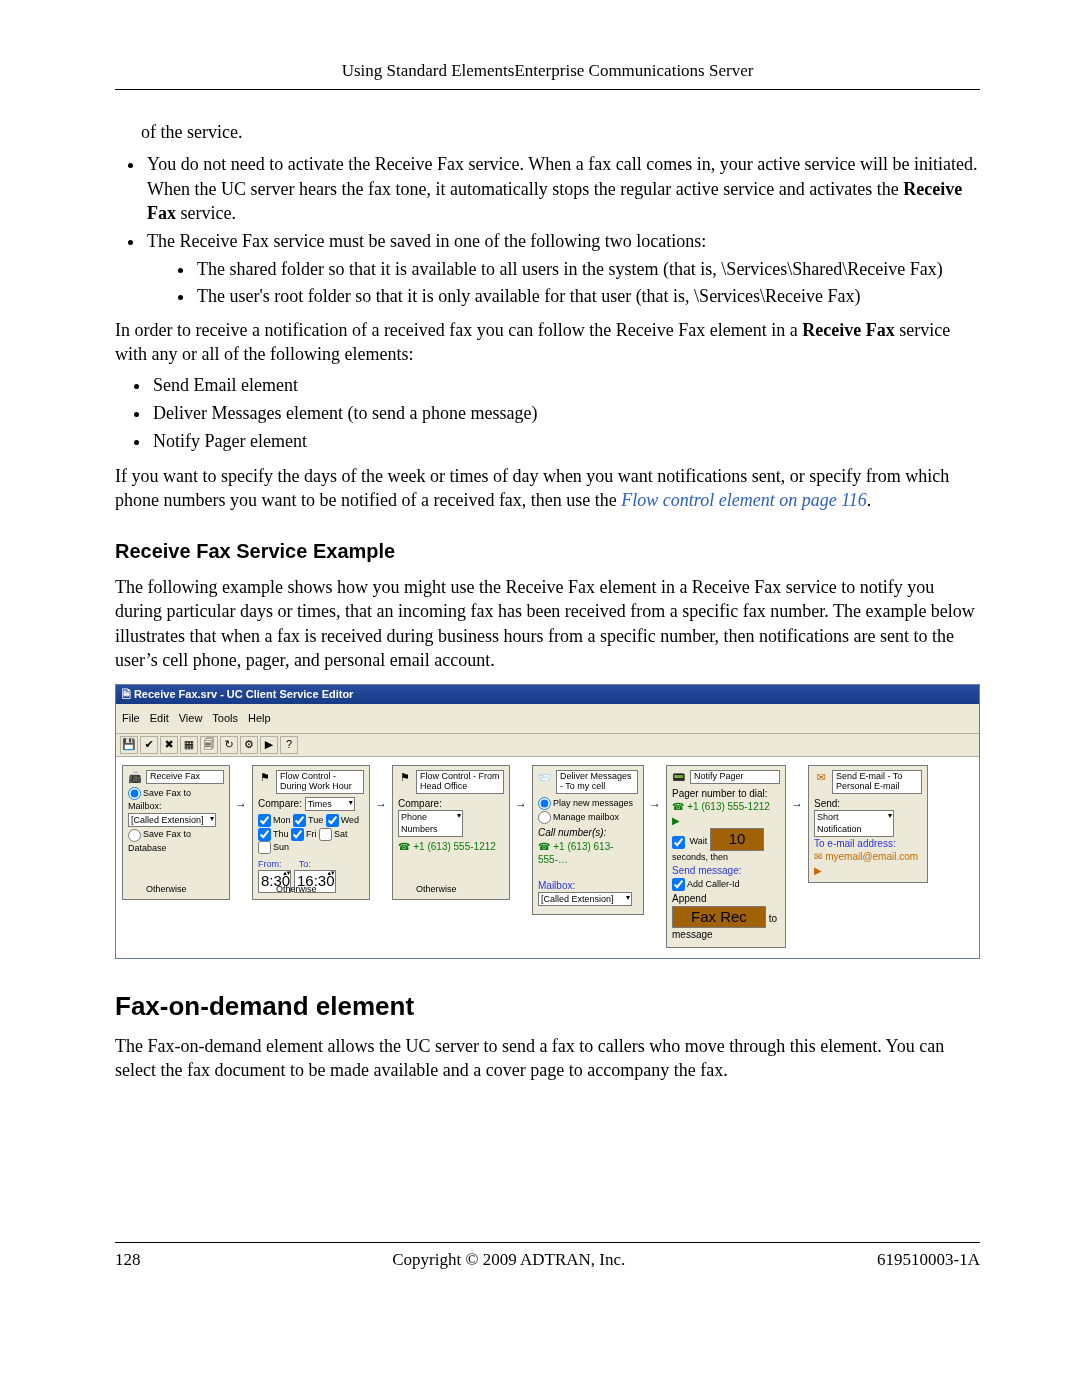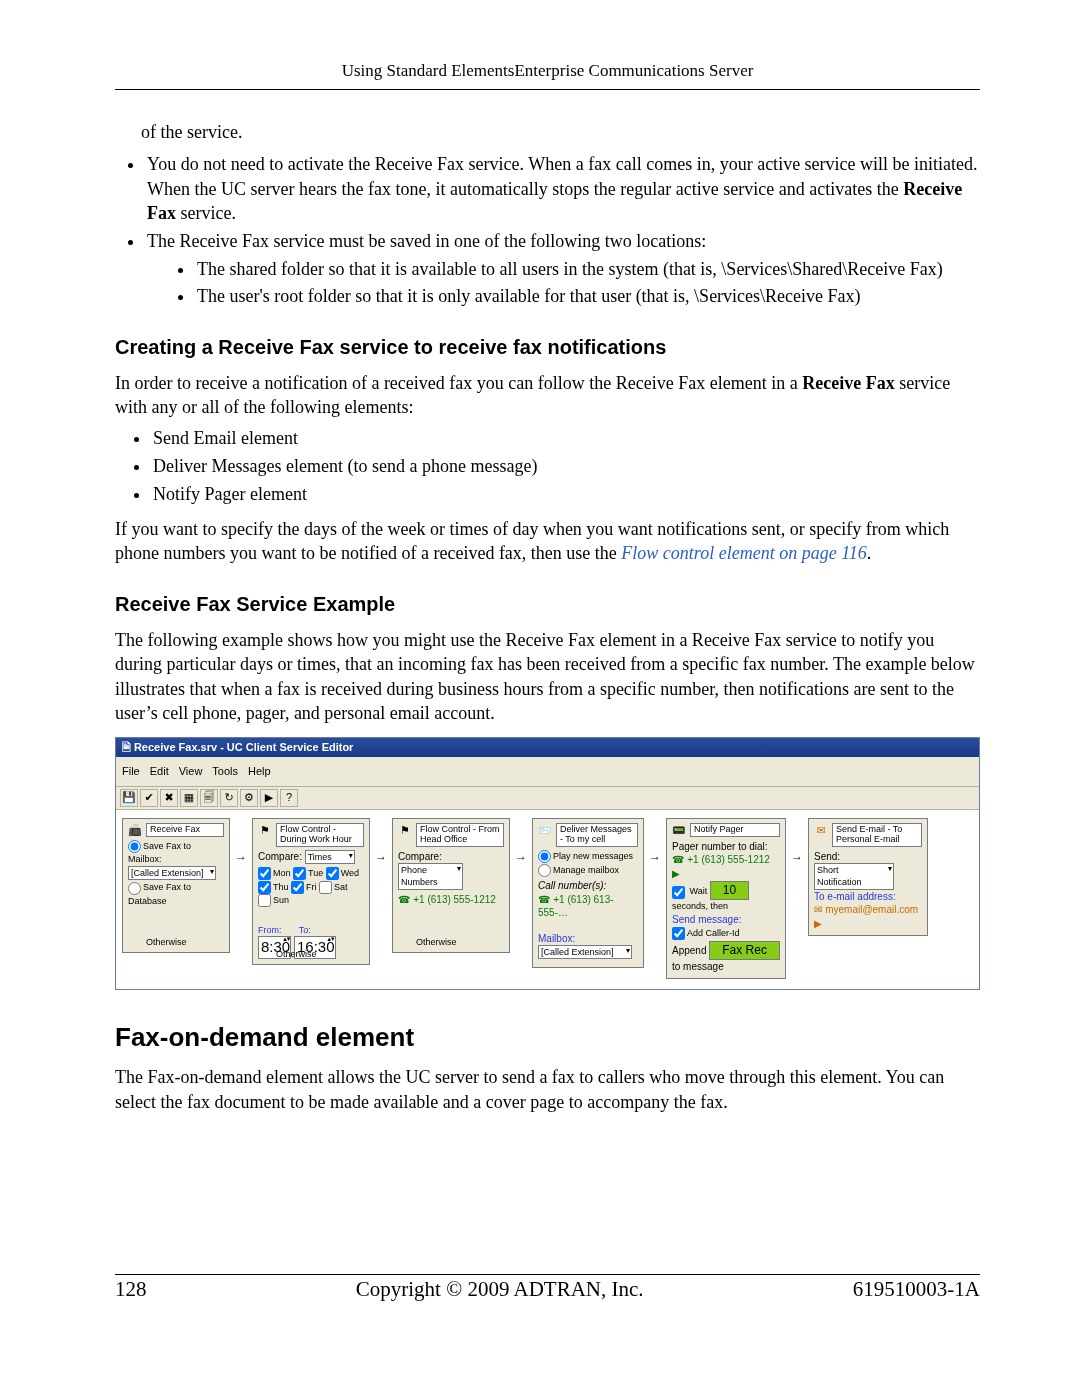--- a/index.html
+++ b/index.html
@@ -146,23 +146,23 @@
 .conn {
   width: 10px;
   display: flex; align-items: center; justify-content: center;
   color: #000;
   font-size: 12px;
   padding-top: 30px;
 }
 
 .field {
   border: 1px solid #7a7a7a;
-  background: #84cc16;
-  padding: 0 12px;
-  font-size: 12px;
+  background: #a16207;
+  padding: 0 18px;
+  font-size: 15px;
   display: inline-block;
 }
 .sel {
   border: 1px solid #7a7a7a;
   background: #fff;
   padding: 0 10px 0 2px;
   position: relative;
   display: inline-block;
   font-size: 9px;
 }
@@ -189,22 +189,23 @@
 .spin {
   border: 1px solid #7a7a7a; background: #fff;
   display: inline-block; font-size: 15px; padding: 0 0 0 2px;
   position: relative;
 }
 .spin::after { content: "▴▾"; position: absolute; right: 0; top: -1px; font-size: 7px; line-height: 0.9; }
 
 .ftr {
   display: flex;
   justify-content: space-between;
-  font-size: 21px;
+  font-size: 17px;
   border-top: 1px solid #000;
+  padding-top: 6px;
   margin-top: 160px;
   gap: 32px;
 }
 </style>
 </head>
 <body>
 
 <div class="page">
 
   <div class="hdr">
@@ -220,21 +221,20 @@
     </li>
     <li>
       <span>The Receive Fax service must be saved in one of the following two locations:</span>
       <ul class="subbullets">
         <li>The shared folder so that it is available to all users in the system (that is, \Services\Shared\Receive Fax)</li>
         <li>The user's root folder so that it is only available for that user (that is, \Services\Receive Fax)</li>
       </ul>
     </li>
   </ul>
 
-  <h3 class="subhead">Creating a Receive Fax service to receive fax notifications</h3>
 
   <p class="body">
     <span>In order to receive a notification of a received fax you can follow the Receive Fax element in a </span><b>Receive Fax</b><span> service with any or all of the following elements:</span>
   </p>
 
   <ul class="bullets" style="margin-left:6px;">
     <li>Send Email element</li>
     <li>Deliver Messages element (to send a phone message)</li>
     <li>Notify Pager element</li>
   </ul>
@@ -296,21 +296,21 @@
           <input type="checkbox" checked="" style=""><span>Mon</span>
           <input type="checkbox" checked="" style=""><span>Tue</span>
           <input type="checkbox" checked="" style=""><span>Wed</span>
         </div>
         <div class="chk">
           <input type="checkbox" checked="" style=""><span>Thu</span>
           <input type="checkbox" checked="" style=""><span>Fri</span>
           <input type="checkbox" style=""><span>Sat</span>
           <input type="checkbox" style=""><span>Sun</span>
         </div>
-        <div class="blue" style="font-size:9px;margin-top:17px;">
+        <div class="blue" style="font-size:9px;margin-top:4px;">
           <span>From:</span>&nbsp;&nbsp;&nbsp;&nbsp;&nbsp;&nbsp;
           <span>To:</span>
         </div>
         <div>
           <span class="spin">8:30</span>
           <span class="spin">16:30</span>
         </div>
         <div class="otherwise">Otherwise</div>
       </div>
 

